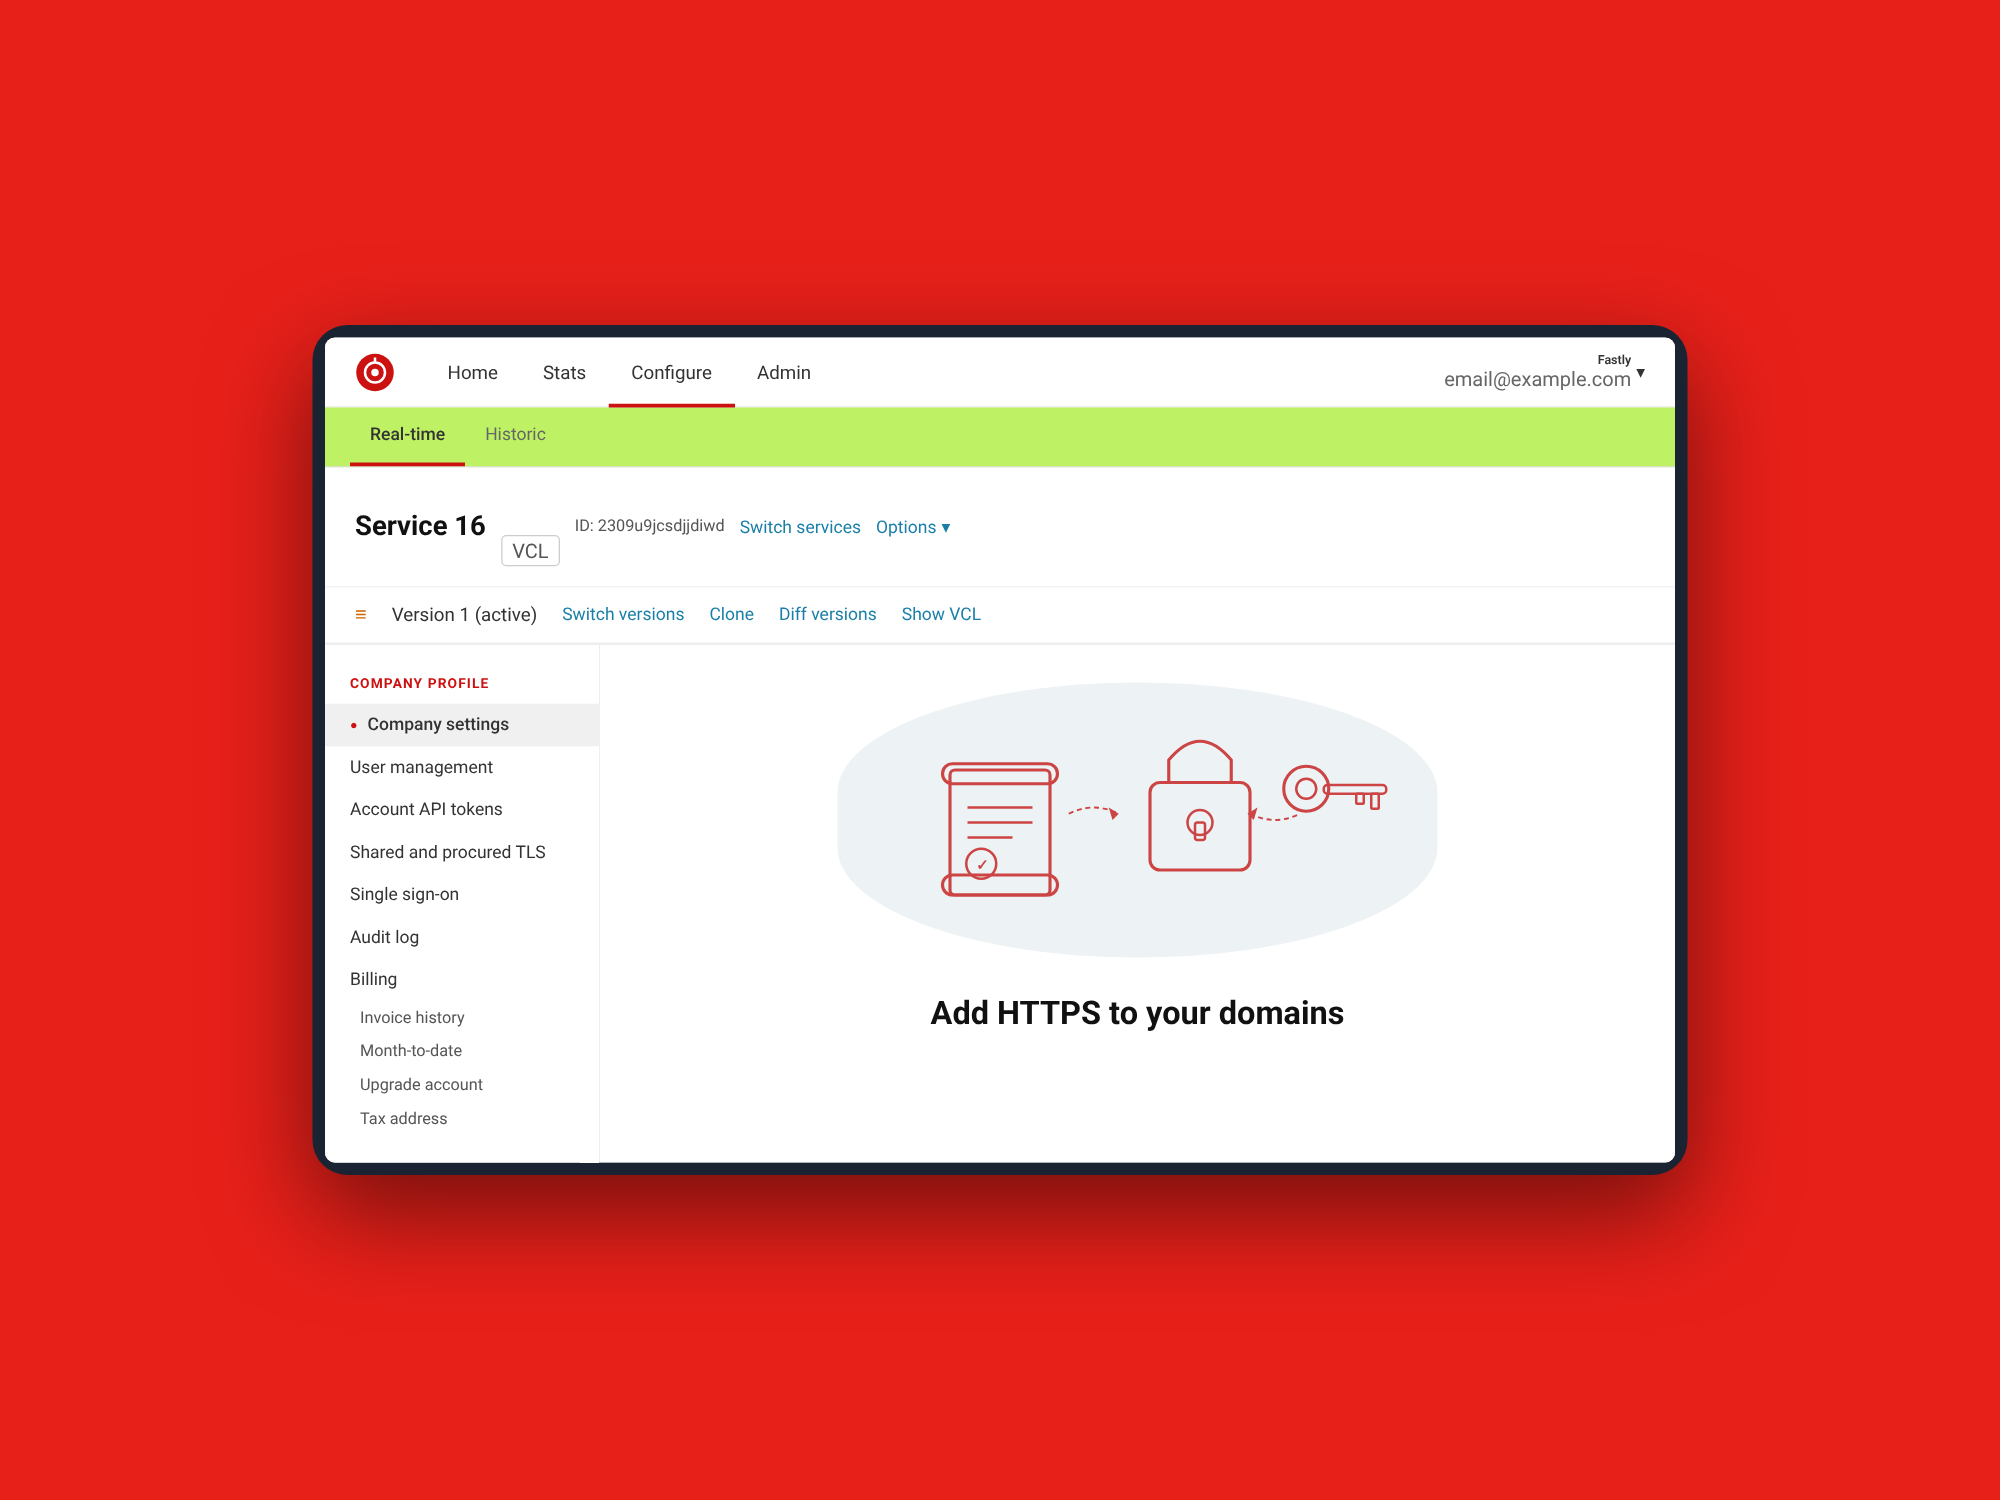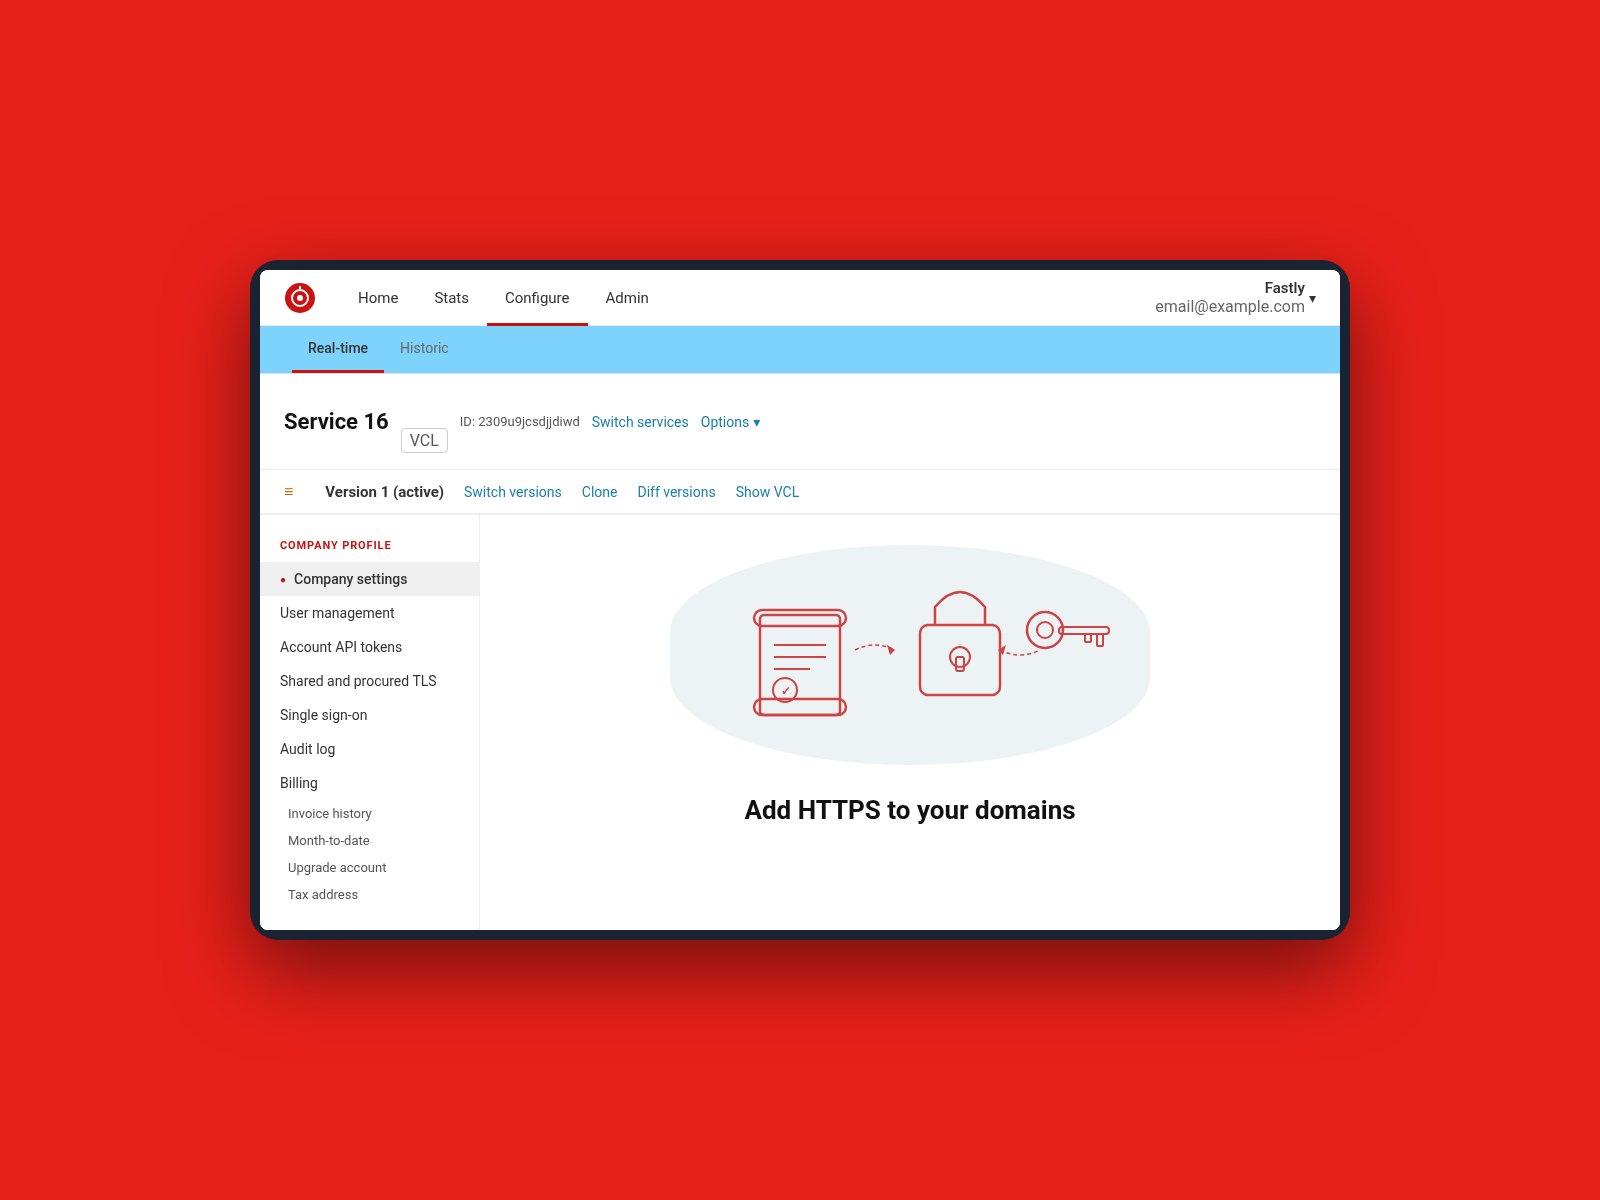--- a/index.html
+++ b/index.html
@@ -75,34 +75,34 @@
     .nav-right {
       display: flex;
       align-items: center;
       gap: 4px;
       font-size: 14px;
       color: #333;
       cursor: pointer;
     }
     .nav-right .company-name {
       font-weight: 600;
-      font-size: 15px;
+      font-size: 10px;
     }
     .nav-right .email {
       font-size: 16px;
       color: #666;
     }
     .nav-right-text {
       text-align: right;
     }
     
     .tabs-bar {
-      background: #7dd3fc;
-      display: flex;
-      padding: 0 32px;
+      background: #bef264;
+      display: flex;
+      padding: 0 20px;
       border-bottom: 1px solid #e0e0e0;
       flex-shrink: 0;
     }
     .tab {
       padding: 14px 16px;
       font-size: 14px;
       color: #666;
       cursor: pointer;
       position: relative;
       border-bottom: 3px solid transparent;
@@ -163,23 +163,22 @@
       gap: 20px;
       border-bottom: 2px solid #eee;
       flex-shrink: 0;
     }
     .version-icon {
       color: #cc6600;
       font-size: 16px;
     }
     .version-text {
       font-size: 15px;
-      font-weight: 700;
-      color: #333;
-      margin-left: 12px;
+      font-weight: 400;
+      color: #333;
     }
     .version-link {
       font-size: 14px;
       color: #1a7fa8;
       cursor: pointer;
       text-decoration: none;
     }
     
     .main-content {
       display: flex;

